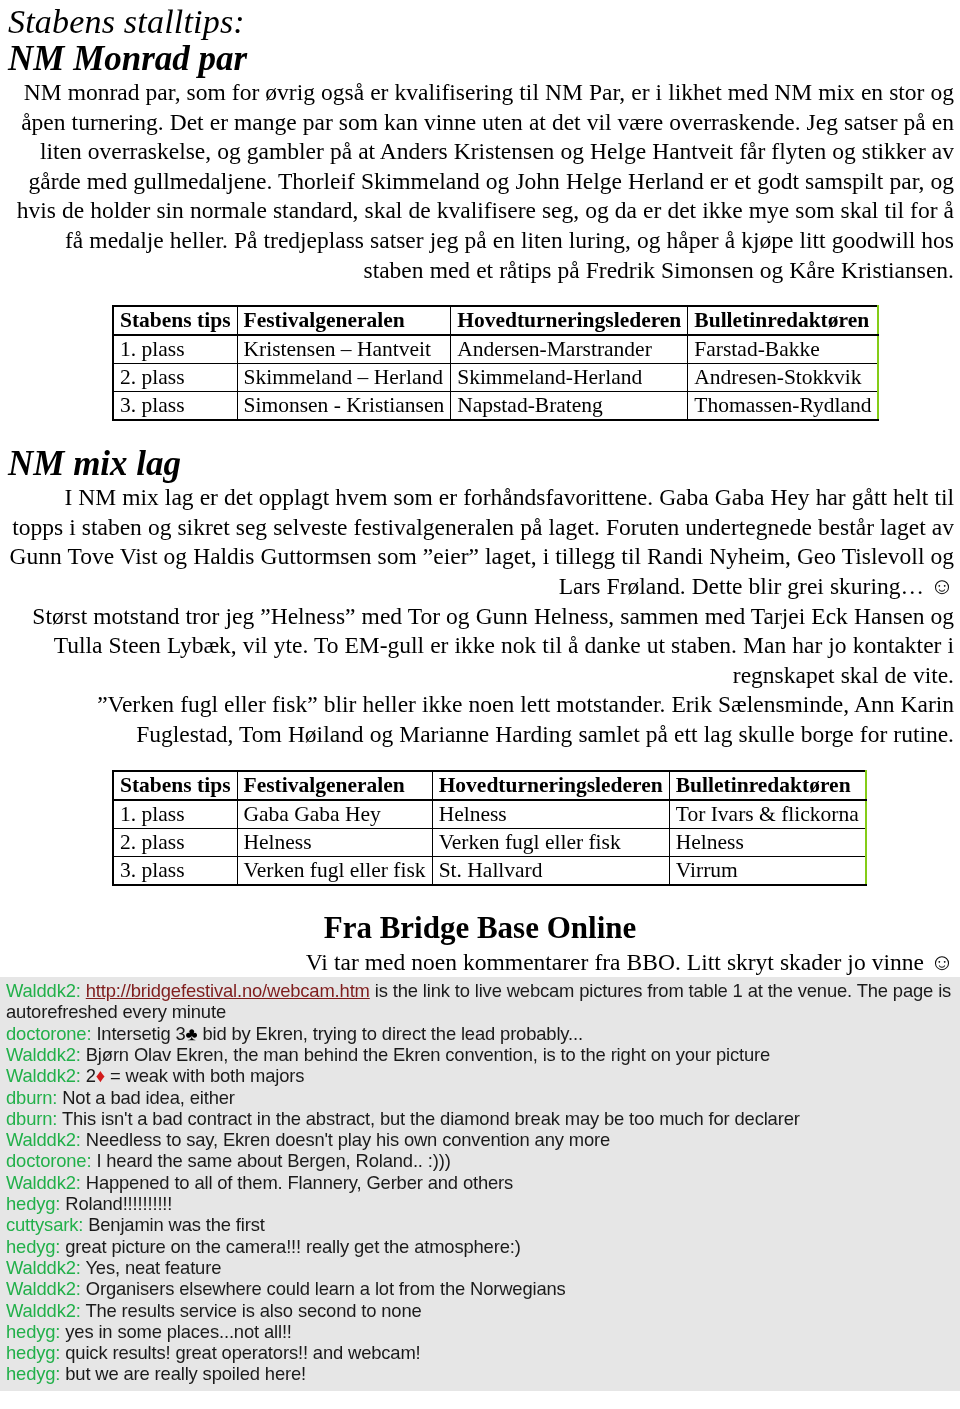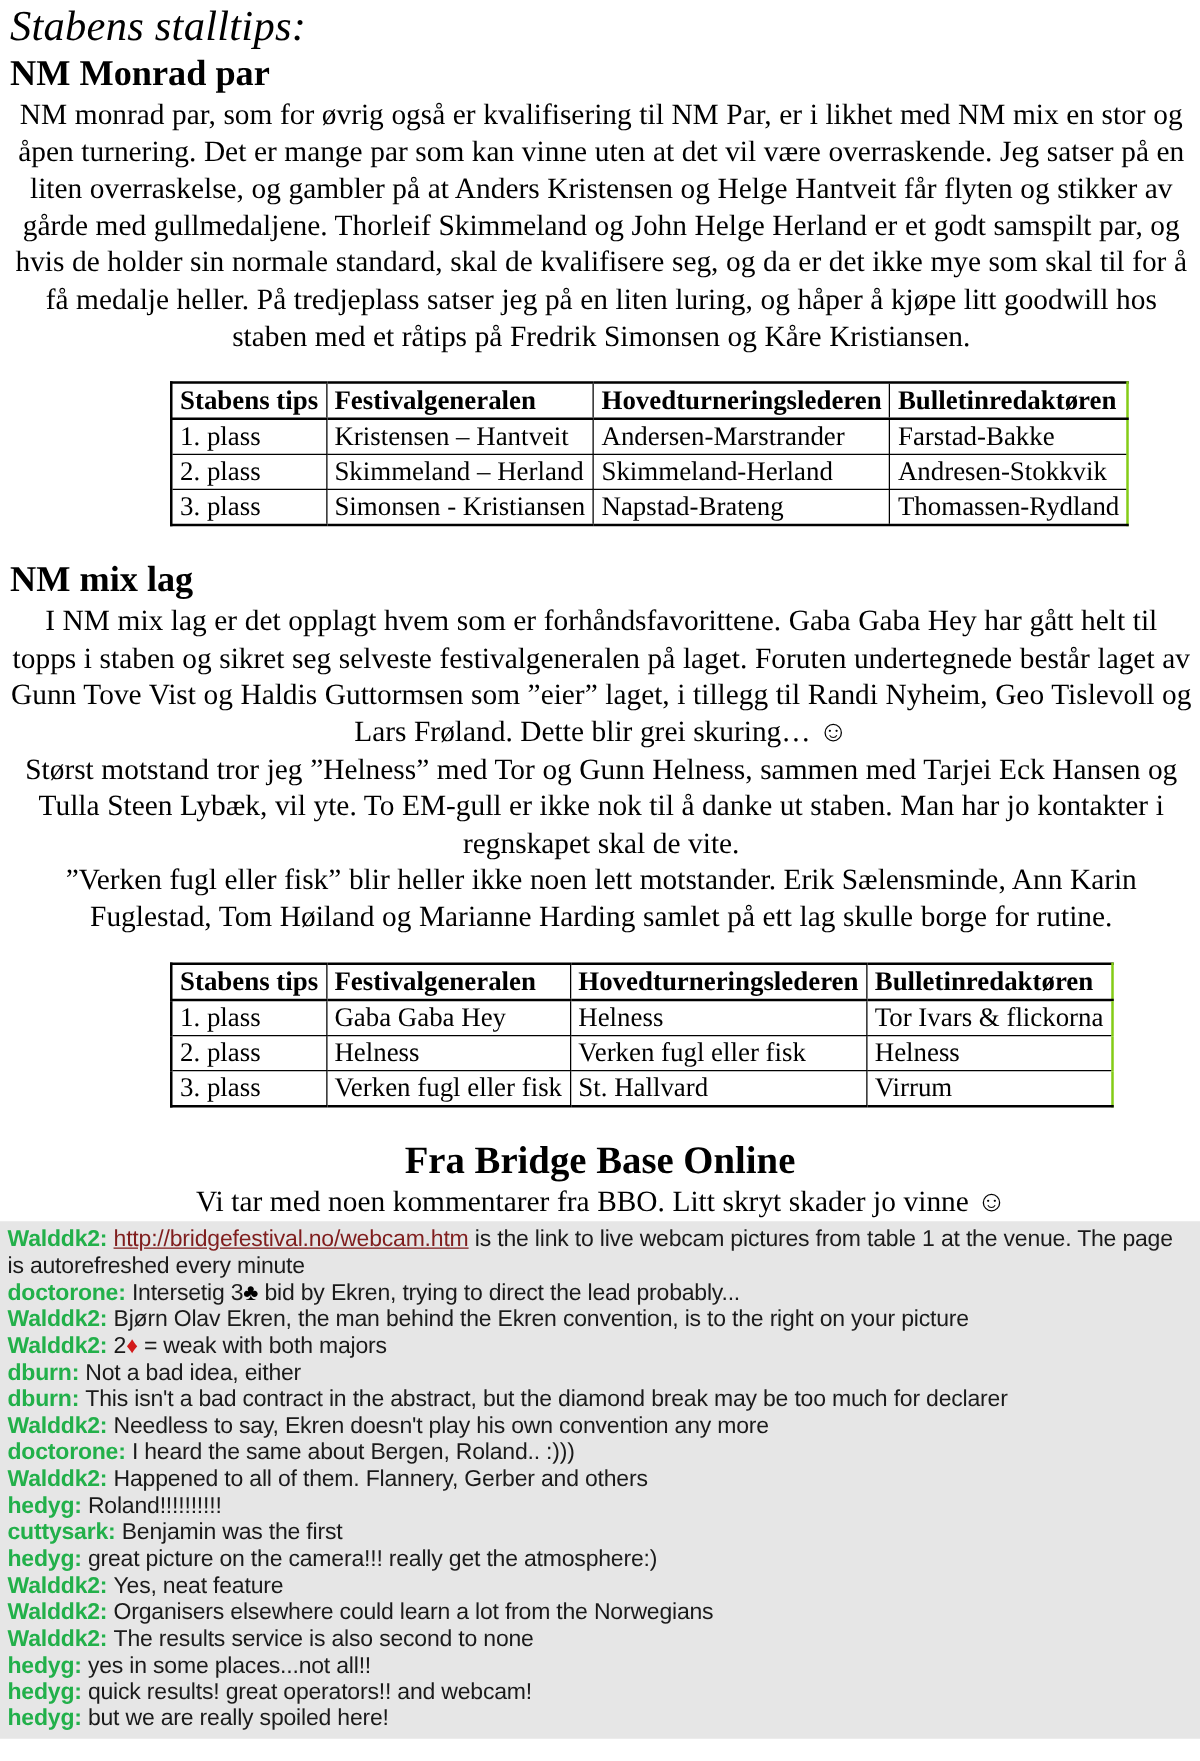--- a/index.html
+++ b/index.html
@@ -26,49 +26,49 @@
   
   .kicker {
     font-style: italic;
     font-size: 34px;
     line-height: 36px;
     padding: 4px 0 0 8px;
     letter-spacing: 0.2px;
   }
   .h-section {
     font-weight: bold;
-    font-size: 29px;
+    font-size: 35px;
     line-height: 34px;
     padding: 2px 0 2px 8px;
+    font-style: italic;
   }
   .h-center {
     font-weight: bold;
     font-size: 31px;
     line-height: 36px;
     text-align: center;
     padding: 10px 0 2px 0;
   }
 
   
   .para {
     font-size: 23.5px;
     line-height: 29.6px;
     padding: 0 6px 0 8px;
-    text-align: center;
+    text-align: right;
     word-spacing: 0.2px;
   }
   .spacer-14 { height: 14px; }
   .spacer-20 { height: 20px; }
   .spacer-24 { height: 24px; }
 
   
   .tbl-wrap {
     padding-left: 112px;
     padding-right: 0;
-    margin-left: 24px;
   }
   table.tips {
     border-collapse: collapse;
     width: 752px;
     table-layout: auto;
     font-size: 21.5px;
     line-height: 24px;
   }
   table.tips th,
   table.tips td {
@@ -108,21 +108,21 @@
     color: #1a1a1a;
     width: 960px;
     box-sizing: border-box;
     letter-spacing: -0.15px;
   }
   .chatline {
     white-space: normal;
   }
   .chat-user {
     color: #22b04a;
-    font-weight: bold;
+    font-weight: normal;
   }
   .chat-link {
     color: #7f1d1d;
     text-decoration: underline;
   }
   .suit-black { color: #000000; }
   .suit-red { color: #d21a1a; }
 </style>
 </head>
 <body>

